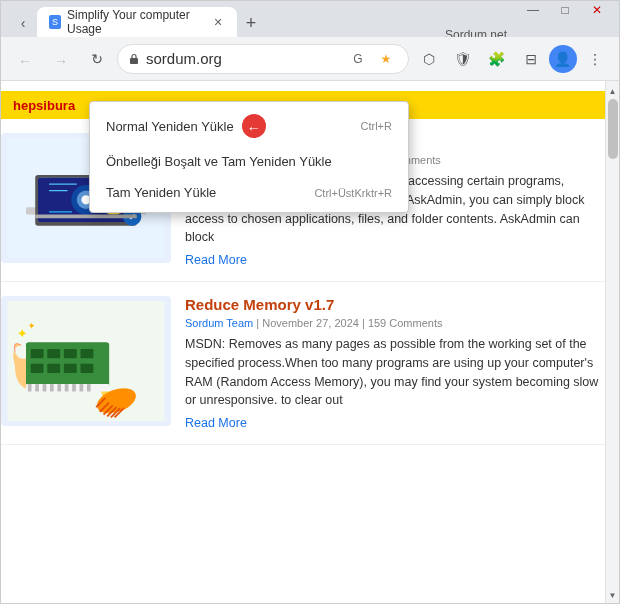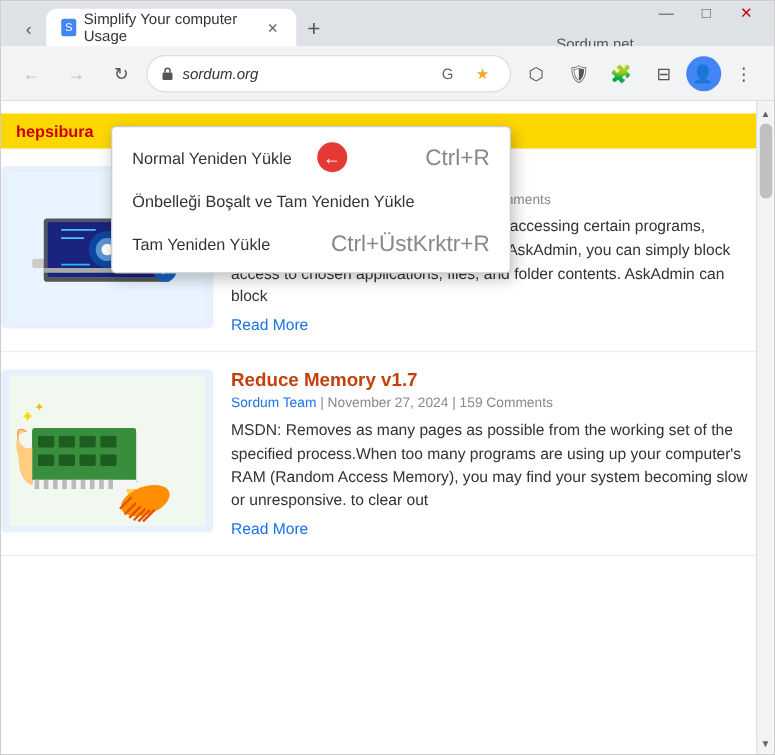--- a/index.html
+++ b/index.html
@@ -76,21 +76,21 @@
       flex: 1;
       background: #fff;
       border: 1px solid #ddd;
       border-radius: 20px;
       height: 30px;
       display: flex;
       align-items: center;
       padding: 0 10px;
       gap: 6px;
     }
-    .address-text { font-size: 12px; color: #333; flex: 1; font-style: italic; }
+    .address-text { font-size: 15px; color: #333; flex: 1; }
     .address-icons { display: flex; gap: 4px; align-items: center; }
     .addr-icon-btn { width: 24px; height: 24px; border-radius: 50%; border: none; background: transparent; cursor: pointer; font-size: 12px; color: #666; display: flex; align-items: center; justify-content: center; }
     .toolbar-right { display: flex; gap: 2px; align-items: center; }
     .toolbar-btn { width: 32px; height: 32px; border-radius: 50%; border: none; background: transparent; cursor: pointer; font-size: 14px; color: #555; display: flex; align-items: center; justify-content: center; }
     .avatar-btn { width: 28px; height: 28px; border-radius: 50%; background: #4285f4; border: none; cursor: pointer; color: white; font-size: 14px; display: flex; align-items: center; justify-content: center; }
 
     
     .content-area {
       flex: 1;
       background: #fff;
@@ -209,22 +209,22 @@
     }
     .menu-item {
       display: flex;
       align-items: center;
       padding: 8px 16px;
       font-size: 13px;
       color: #333;
       cursor: pointer;
       justify-content: space-between;
     }
-    .menu-item-left { display: flex; align-items: center; gap: 20px; justify-content: space-between; }
-    .menu-shortcut { color: #888; font-size: 18px; }
+    .menu-item-left { display: flex; align-items: center; gap: 8px; justify-content: space-between; }
+    .menu-shortcut { color: #888; font-size: 11px; }
     .menu-arrow {
       width: 24px; height: 24px;
       background: #e53935;
       border-radius: 50%;
       display: flex; align-items: center; justify-content: center;
       color: white; font-size: 14px;
     }
 
     
     .laptop-img {

